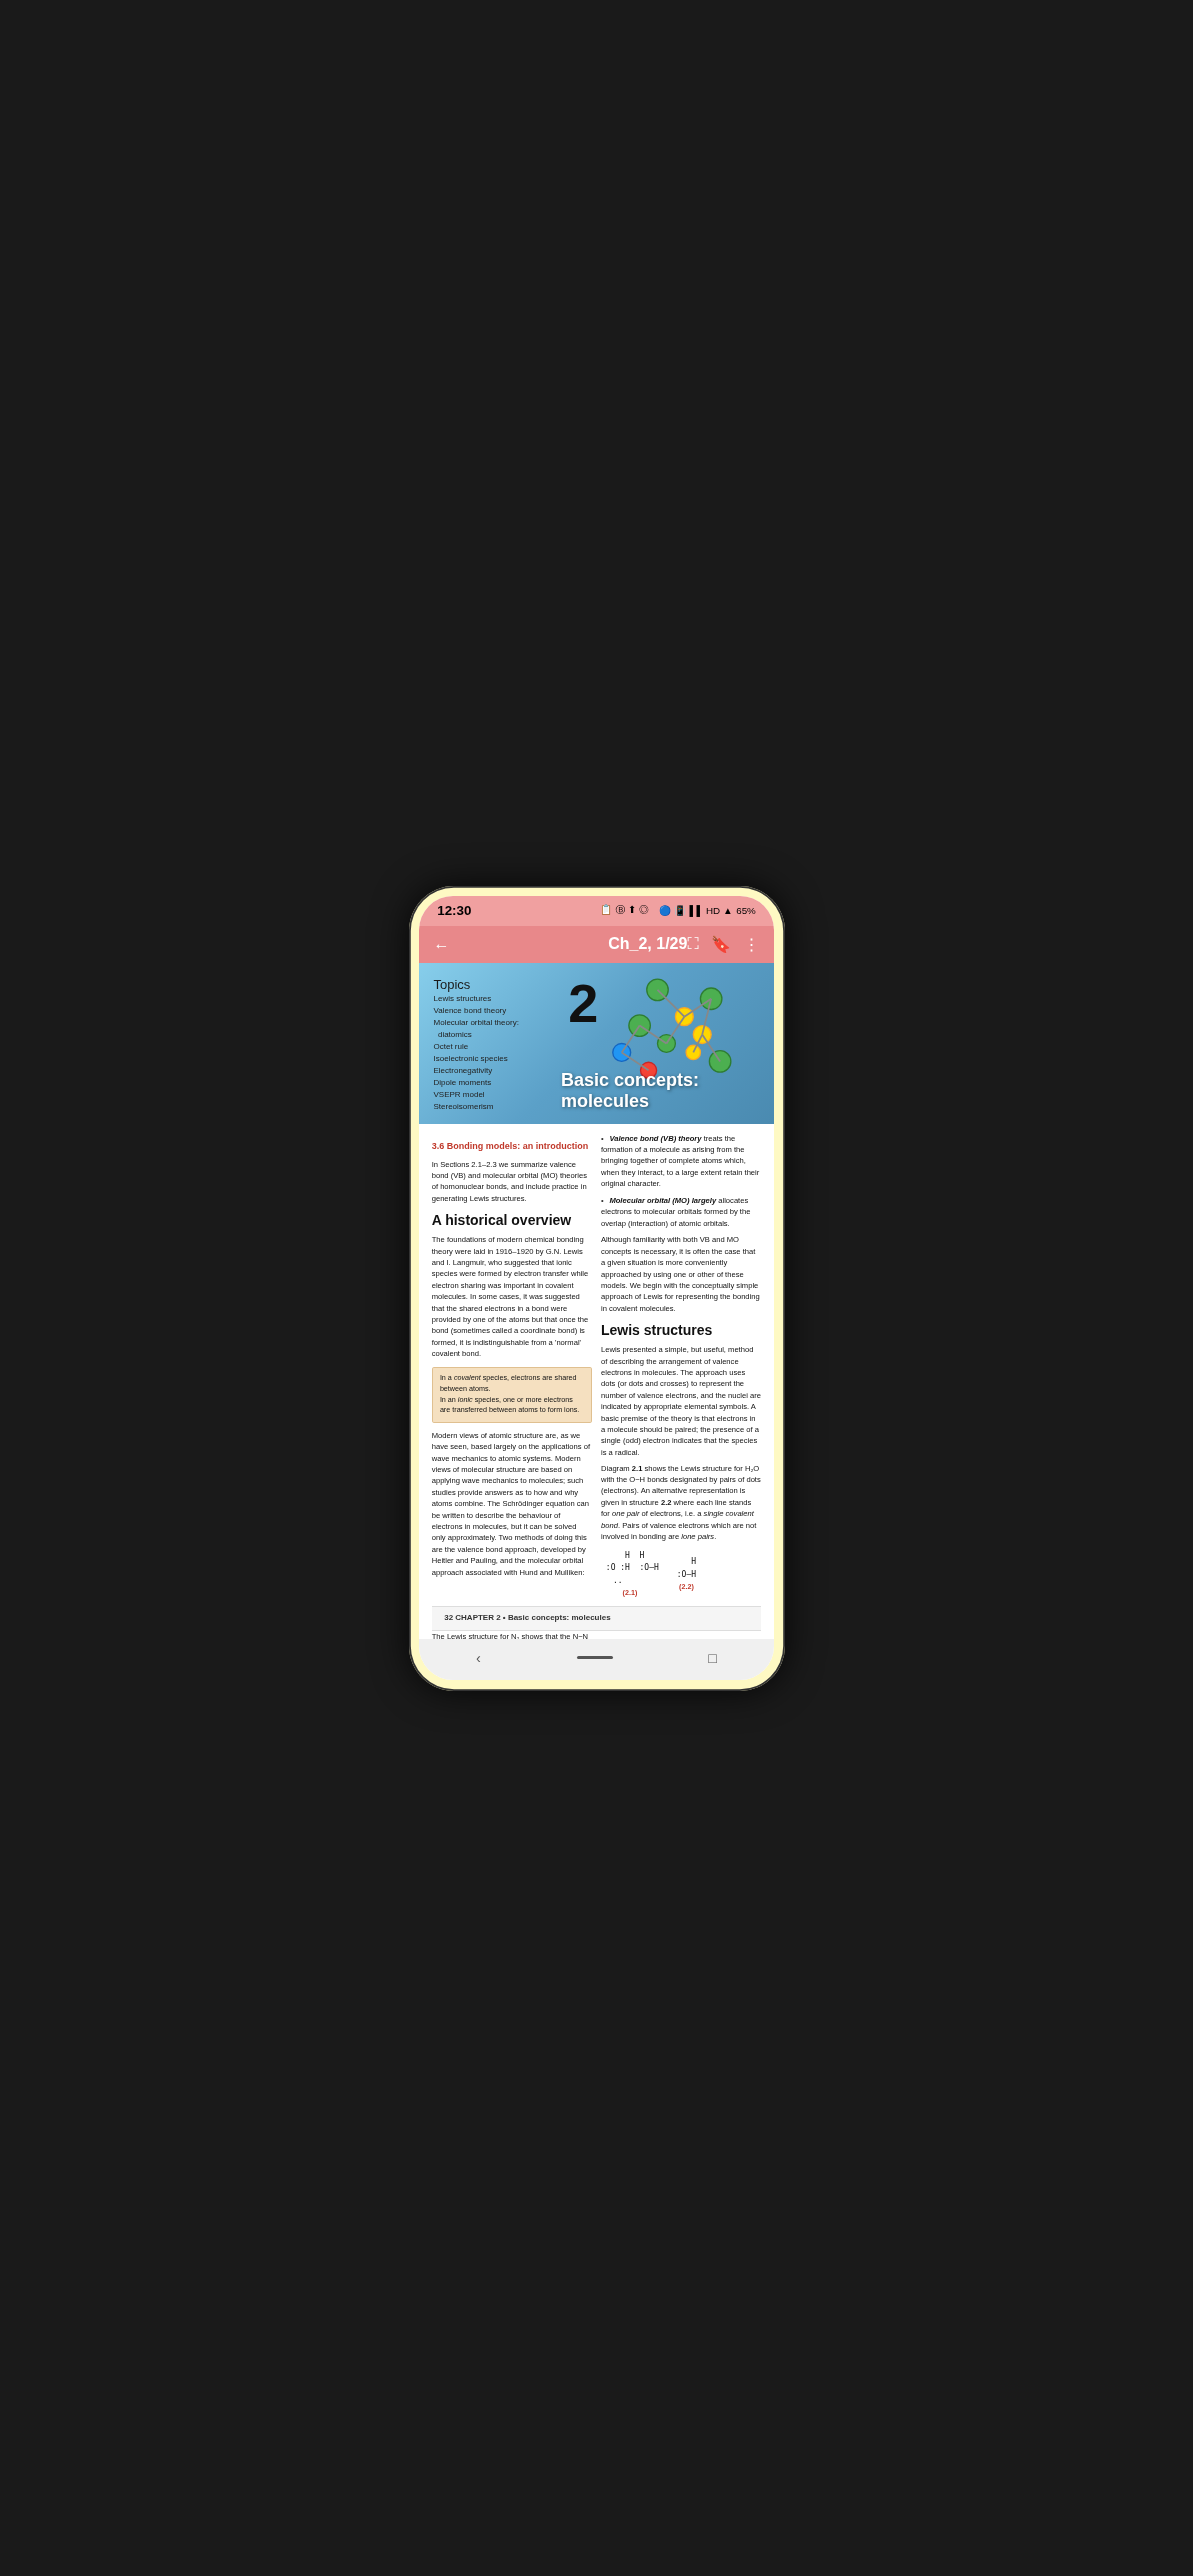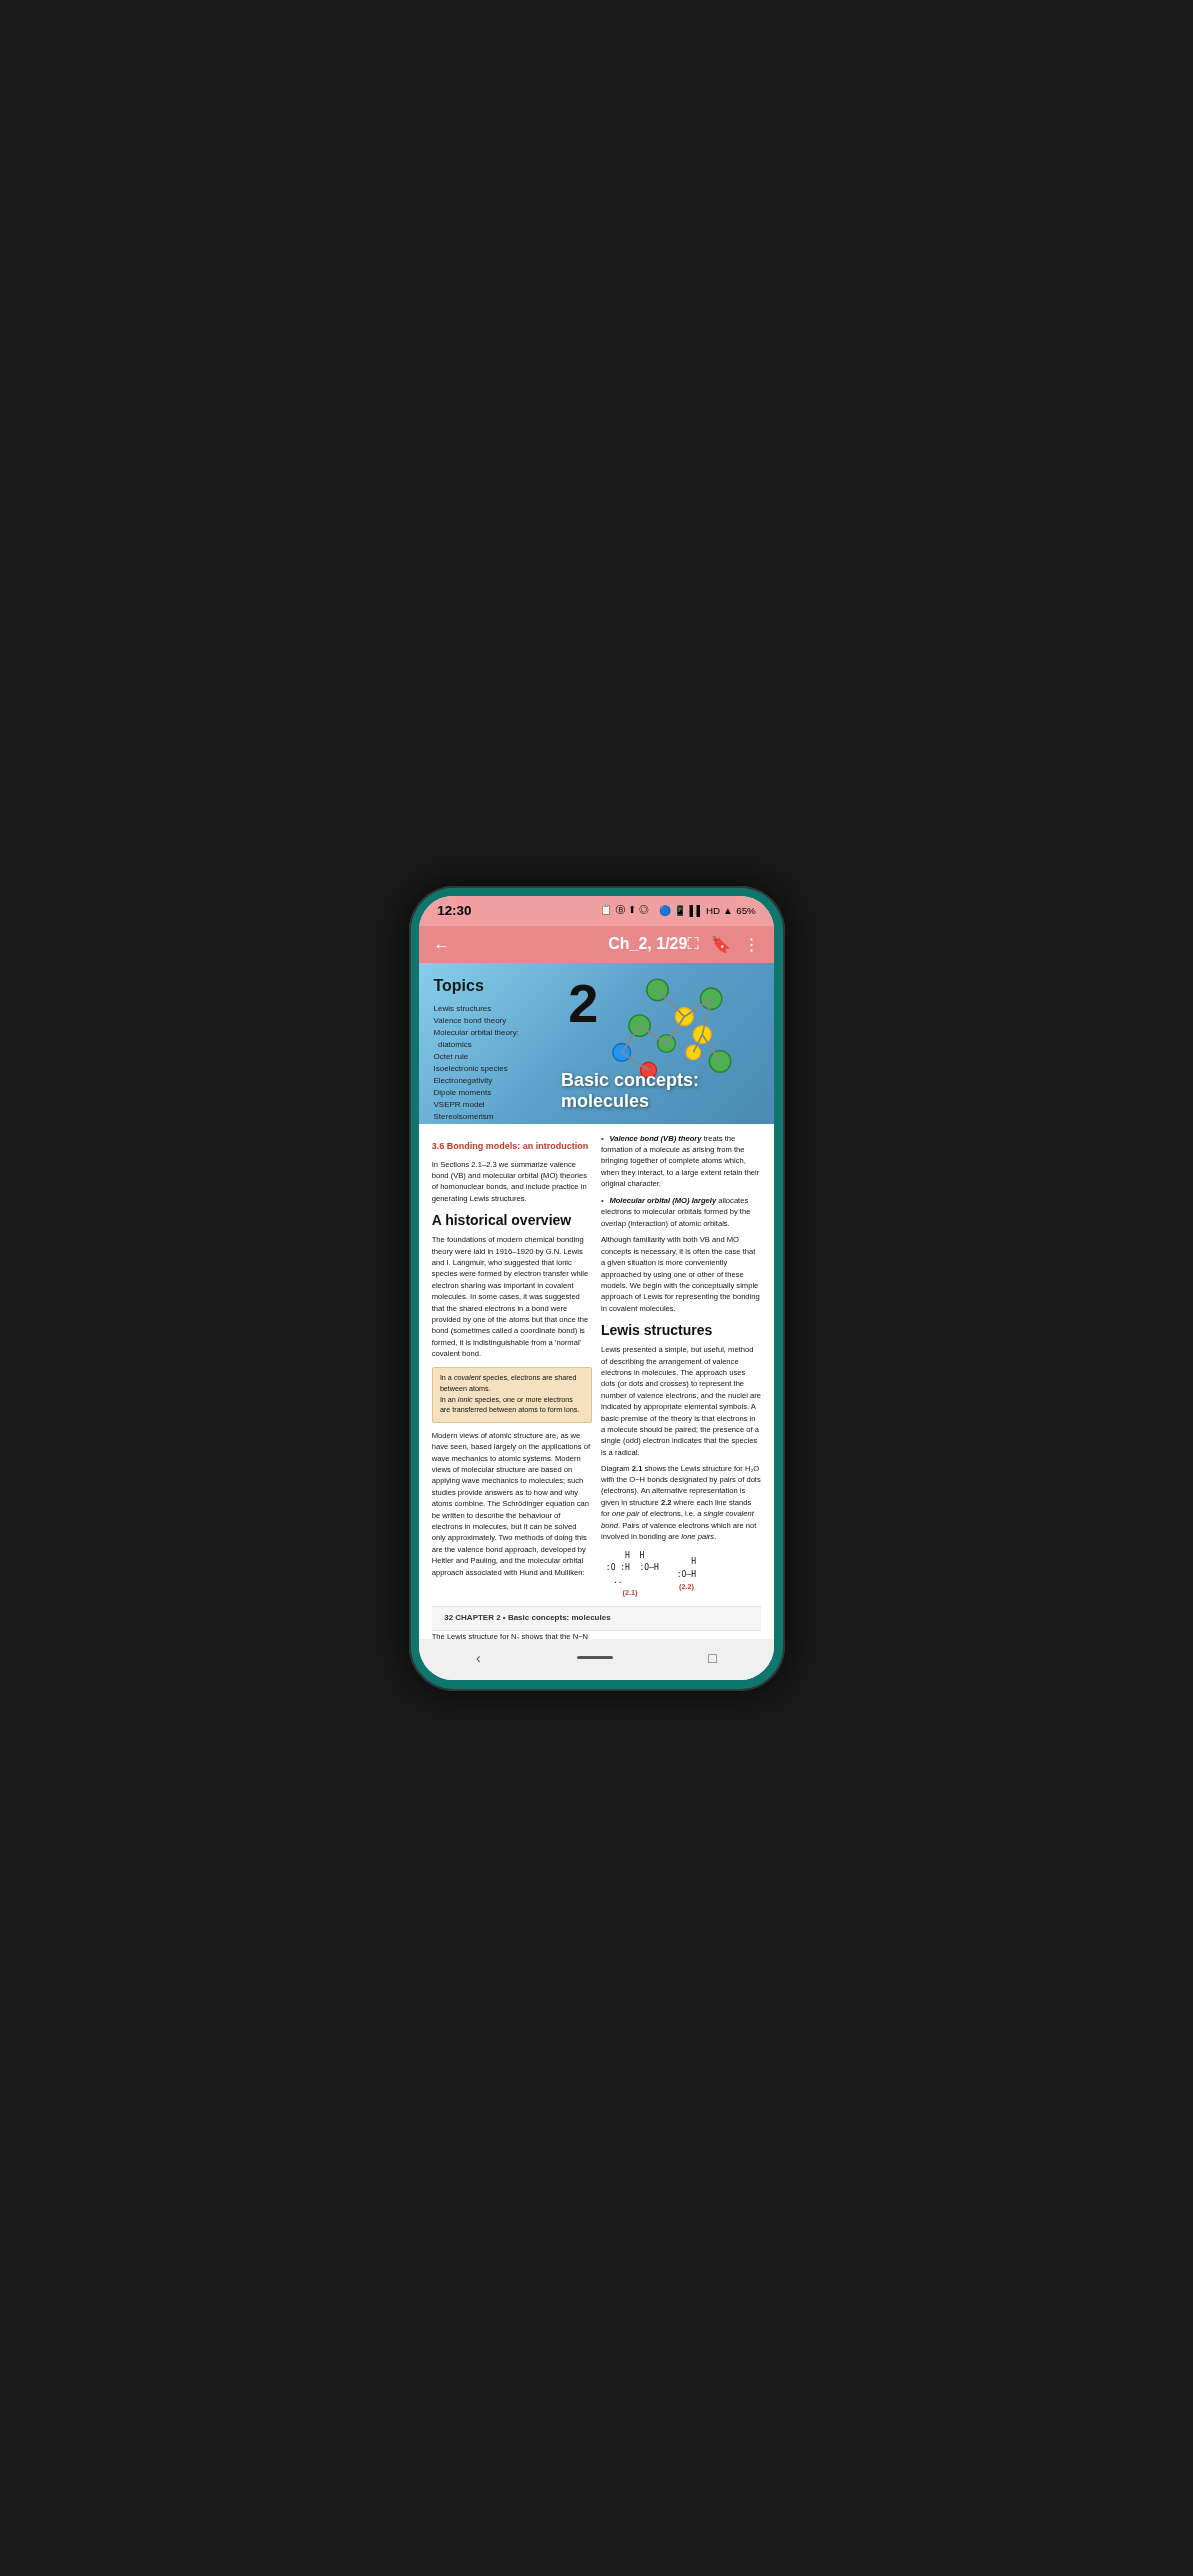--- a/index.html
+++ b/index.html
@@ -9,21 +9,21 @@
       display: flex;
       justify-content: center;
       align-items: center;
       min-height: 100vh;
       font-family: Arial, sans-serif;
     }
 
     .phone-frame {
       width: 376px;
       height: 805px;
-      background: #0f766e;
+      background: #fef9c3;
       border-radius: 45px;
       padding: 10.7px;
       box-shadow: 0 0 36px rgba(0,0,0,0.8), inset 0 0 0 1.8px #333;
       position: relative;
       overflow: hidden;
     }
 
     .phone-screen {
       width: 100%;
       height: 100%;
@@ -103,24 +103,24 @@
       min-height: 161px;
     }
 
     .topics-sidebar {
       float: left;
       width: 38%;
       padding-right: 7.2px;
     }
 
     .topics-title {
-      font-size: 16px;
-      font-weight: bold;
+      font-size: 13px;
+      font-weight: normal;
       color: #1a1a1a;
-      margin-bottom: 8px;
+      margin-bottom: 1px;
     }
 
     .topics-list {
       list-style: none;
     }
 
     .topics-list li {
       font-size: 8px;
       color: #222;
       line-height: 1.5;

